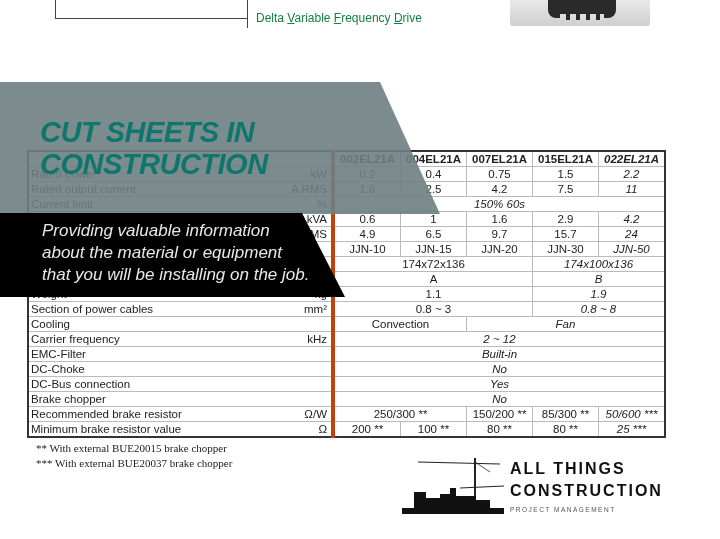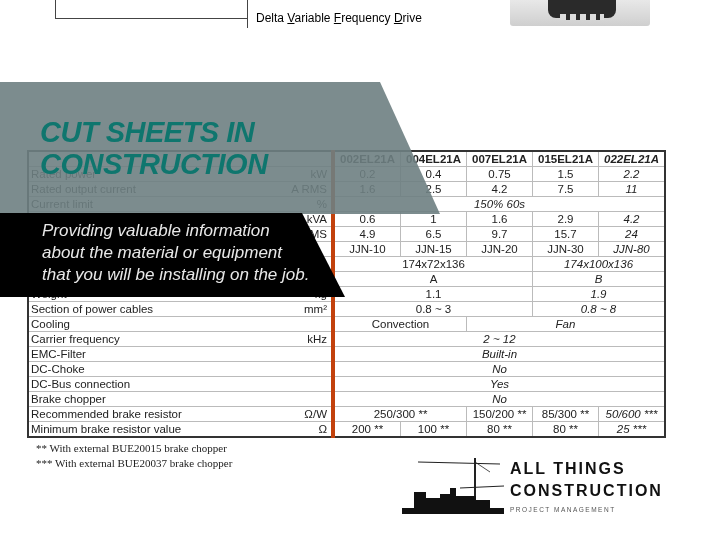--- a/index.html
+++ b/index.html
@@ -2,21 +2,21 @@
 <html><head>
 <meta charset="utf-8">
 <style>
   html,body{margin:0;padding:0;}
   body{width:720px;height:539px;position:relative;overflow:hidden;background:#ffffff;font-family:"Liberation Sans",sans-serif;}
   .abs{position:absolute;}
   
   .bracket-h{left:55px;top:18px;width:193px;height:1px;background:#444;}
   .bracket-v{left:55px;top:0;width:1px;height:19px;background:#444;}
   .bracket-tick{left:247px;top:0;width:1px;height:28px;background:#444;}
-  .vfd-label{left:256px;top:11px;font-size:12px;color:#000000;}
+  .vfd-label{left:256px;top:11px;font-size:12px;color:#15803d;}
   .vfd-label u{text-decoration:underline;}
   .product-photo{left:510px;top:0;width:140px;height:26px;background:linear-gradient(#e8e8e8,#cfcfcf);border-radius:0 0 3px 3px;}
   .product-body{left:548px;top:0;width:68px;height:18px;background:#2a2a2a;border-radius:0 0 8px 8px;}
   .product-feet{left:560px;top:14px;width:44px;height:6px;background:repeating-linear-gradient(90deg,#ddd 0 6px,#2a2a2a 6px 10px);}
 
   
   table.spec{position:absolute;left:27px;top:150px;border-collapse:collapse;font-size:11.5px;color:#222;}
   table.spec td{border:1px solid #bbb;height:14px;padding:0 2px;line-height:14px;white-space:nowrap;}
   table.spec td.lbl{width:248px;text-align:left;border-right:none;}
   table.spec td.unit{width:44px;text-align:right;padding-right:4px;border-left:none;border-right:4px solid #c2410c;}
@@ -102,21 +102,21 @@
         <td class="v">15.7</td>
         <td class="v edge">24</td>
       </tr>
       <tr>
         <td class="lbl l-edge">Fuse</td>
         <td class="unit"></td>
         <td class="v">JJN-10</td>
         <td class="v">JJN-15</td>
         <td class="v">JJN-20</td>
         <td class="v">JJN-30</td>
-        <td class="v edge">JJN-80</td>
+        <td class="v edge">JJN-50</td>
       </tr>
       <tr>
         <td class="lbl l-edge">Dimensions</td>
         <td class="unit">mm</td>
         <td class="v" colspan="3">174x72x136</td>
         <td class="v edge" colspan="2">174x100x136</td>
       </tr>
       <tr>
         <td class="lbl l-edge">Frame size</td>
         <td class="unit"></td>

